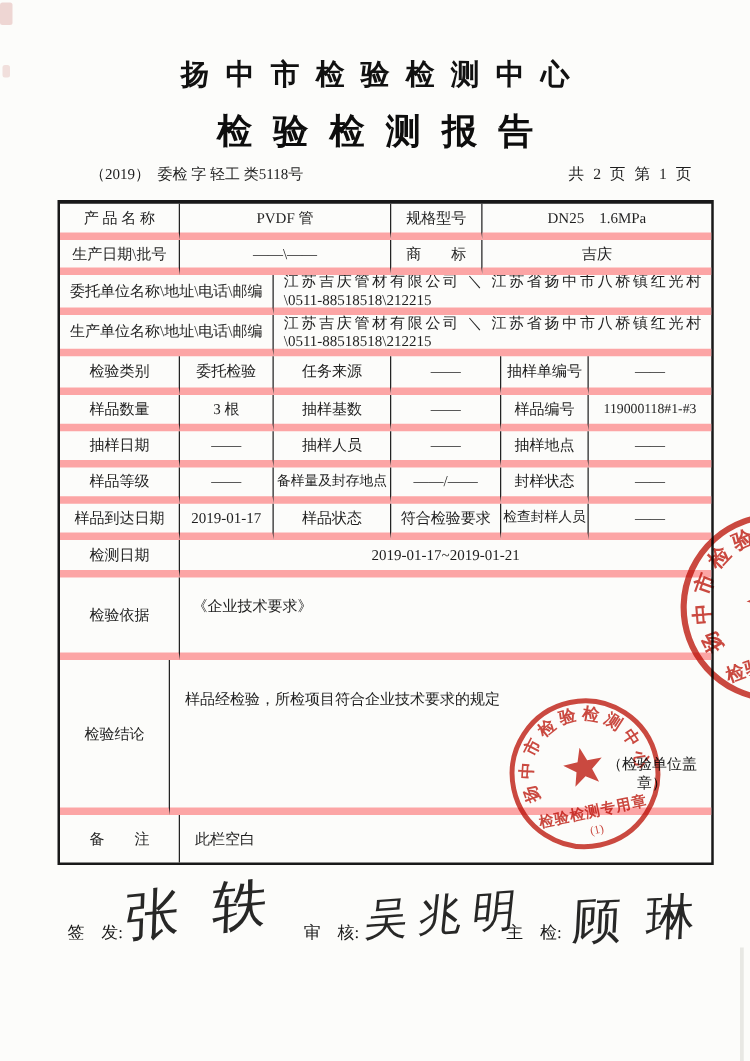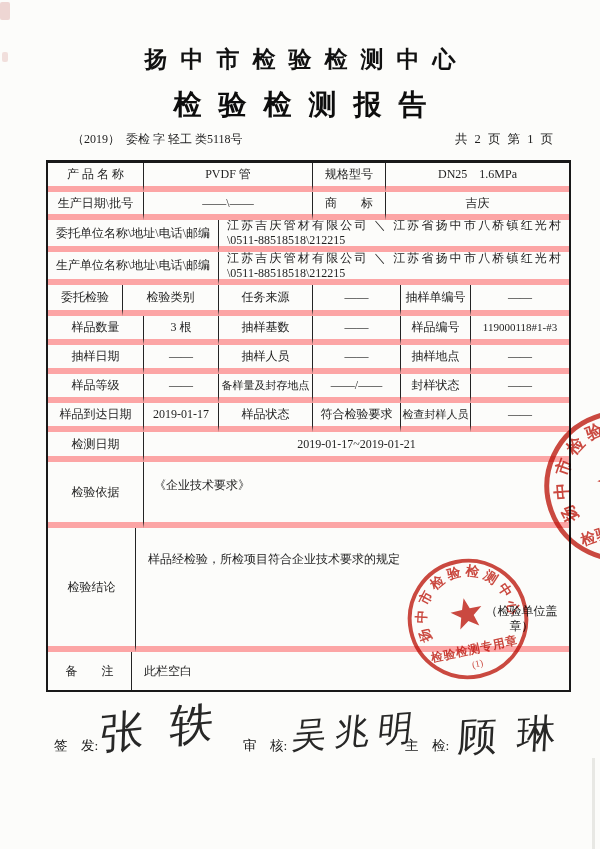--- a/index.html
+++ b/index.html
@@ -100,22 +100,22 @@
 
     <div class="row" style="height:33px">
       <div class="cell" style="width:171px">生产单位名称\地址\电话\邮编</div>
       <div class="cell multi" style="flex:1">
         <div class="jline">江苏吉庆管材有限公司 ＼ 江苏省扬中市八桥镇红光村</div>
         <div>\0511-88518518\212215</div>
       </div>
     </div>
 
     <div class="row" style="height:31px">
+      <div class="cell" style="width:96px">检验类别</div>
       <div class="cell" style="width:75px">委托检验</div>
-      <div class="cell" style="width:96px">检验类别</div>
       <div class="cell" style="width:94px">任务来源</div>
       <div class="cell" style="width:88px">——</div>
       <div class="cell" style="width:70px">抽样单编号</div>
       <div class="cell" style="flex:1">——</div>
     </div>
 
     <div class="row" style="height:29px">
       <div class="cell" style="width:96px">样品数量</div>
       <div class="cell" style="width:75px">3 根</div>
       <div class="cell" style="width:94px">抽样基数</div>
@@ -166,21 +166,21 @@
       <div class="cell rel" style="flex:1">
         <div class="abs" style="left:12px; top:24px;">样品经检验，所检项目符合企业技术要求的规定</div>
         <div class="abs" style="left:338px; top:76px; font-size:12px;">（检验单位盖章）</div>
         <div class="abs" style="left:206px; top:106px;">
           <span>签发日期：</span><span style="display:inline-block; width:14px;"></span><span>2019 年 01 月  21  日</span>
         </div>
       </div>
     </div>
 
     <div class="row" style="height:38px">
-      <div class="cell" style="width:84px">备　　注</div>
+      <div class="cell" style="width:96px">备　　注</div>
       <div class="cell left" style="flex:1; padding-left:12px;">此栏空白</div>
     </div>
 
   </div>
 
   <div class="sig-area">
     <span class="sig-label" style="left:54px; top:34px;">签　发:</span>
     <span class="sig-name sig-1">张轶</span>
     <span class="sig-label" style="left:243px; top:34px;">审　核:</span>
     <span class="sig-name sig-2">吴兆明</span>

